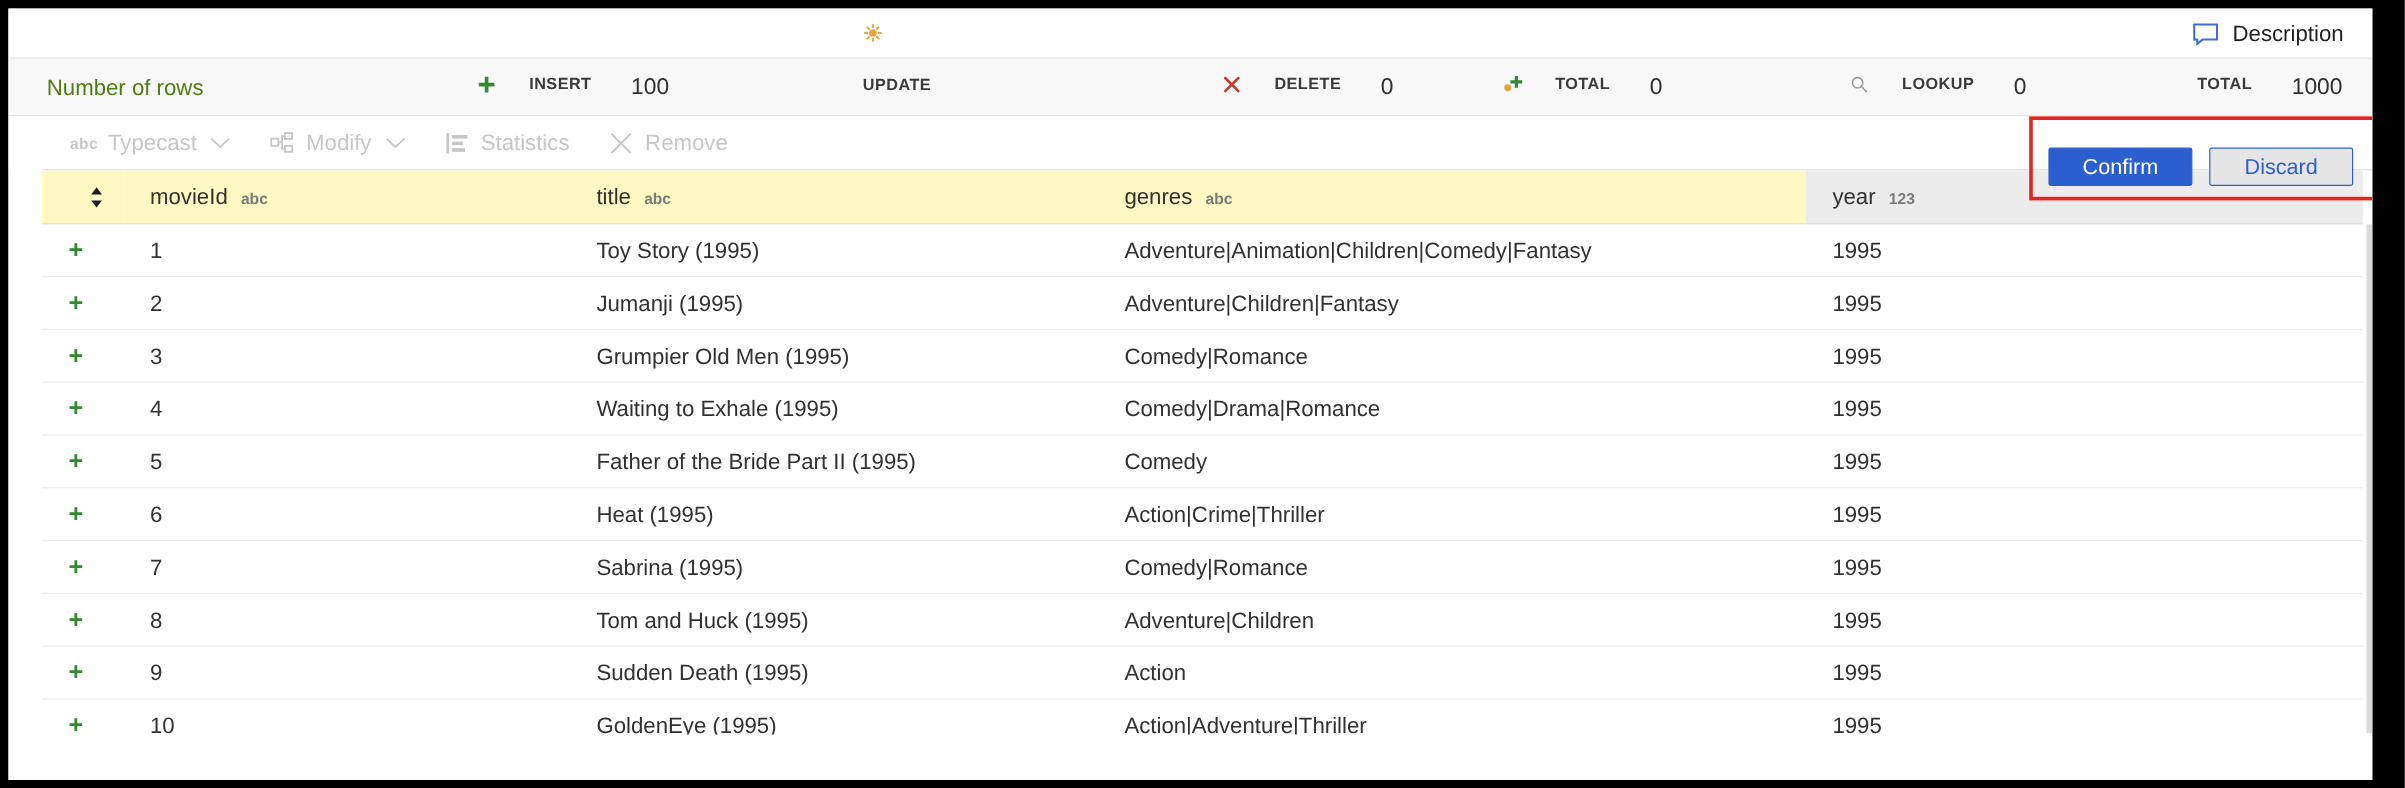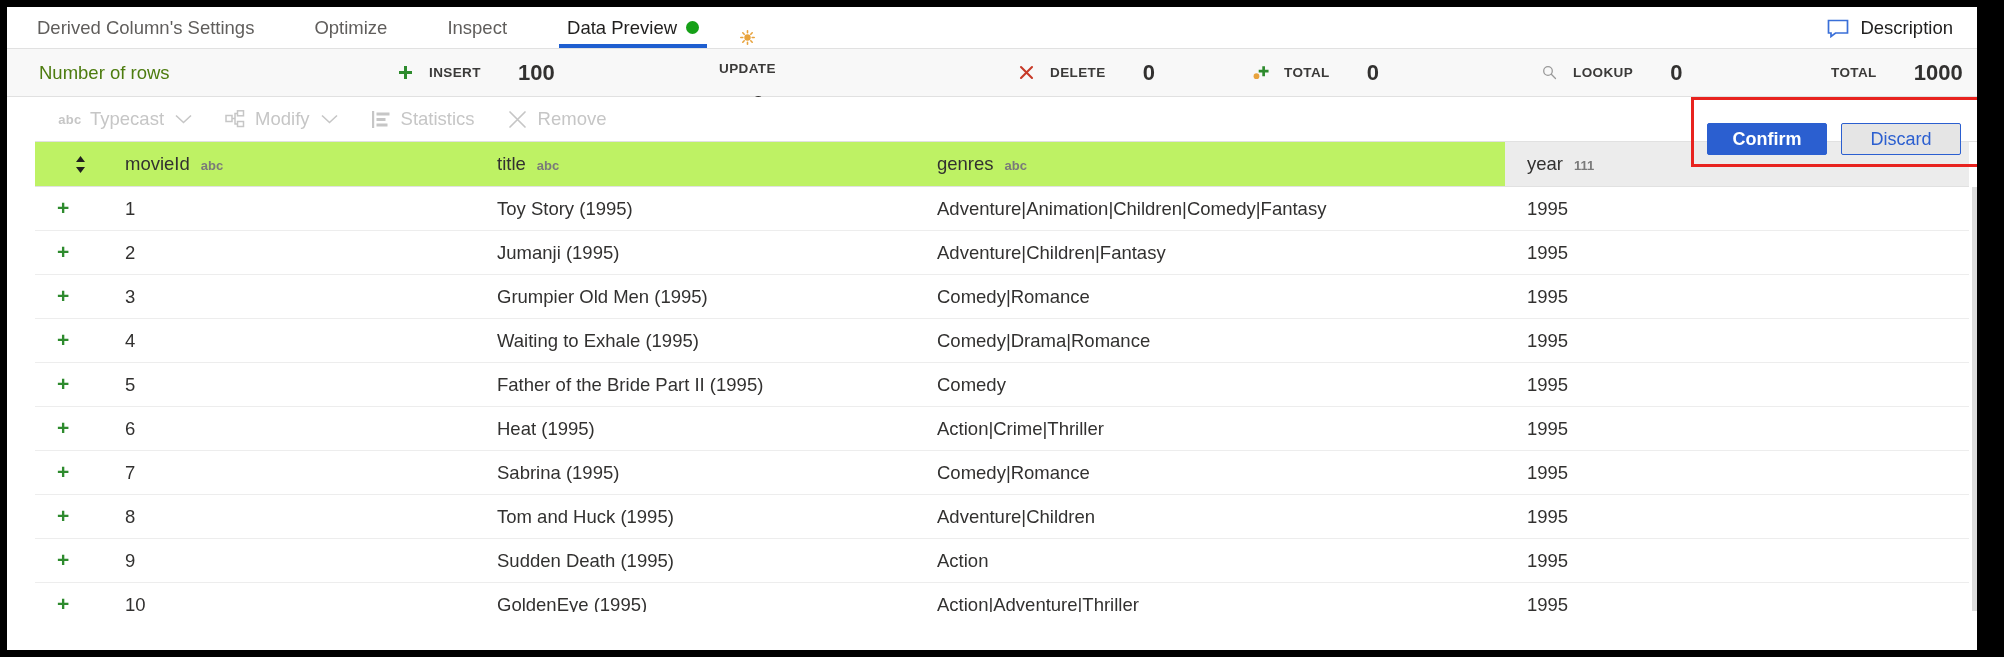--- a/index.html
+++ b/index.html
@@ -106,40 +106,39 @@
     left: 32px;
     top: 50%;
     transform: translateY(-50%);
     white-space: nowrap;
   }
   .stat {
     position: absolute;
     top: 50%;
     transform: translateY(-50%);
     display: flex;
-    align-items: center;
-    gap: 15px;
+    align-items: flex-start;
+    gap: 27px;
     white-space: nowrap;
   }
   .stat-ico {
     width: 17px; height: 17px;
     display: flex; align-items: center; justify-content: center;
     flex: none;
   }
   .stat-label {
     font-size: 13.5px;
     font-weight: bold;
     letter-spacing: 0.4px;
     color: #3b3a39;
   }
   .stat-value {
-    font-size: 22px;
+    font-size: 19px;
     color: #323130;
-    margin-left: 22px;
-    font-weight: bold;
+    margin-left: 6px;
   }
 
   
   .toolbar {
     position: relative;
     height: 44px;
     background: #ffffff;
     display: flex;
     align-items: center;
     padding-left: 36px;
@@ -178,21 +177,21 @@
   .actions {
     position: absolute;
     left: 1700px;
     top: 116px;
     display: flex;
     gap: 14px;
     z-index: 31;
   }
   .btn {
     font-size: 18px;
-    font-weight: bold;
+    font-weight: normal;
     padding: 0 10px;
     height: 32px;
     min-width: 120px;
     display: flex;
     align-items: center;
     justify-content: center;
     box-sizing: border-box;
     cursor: pointer;
     border-radius: 2px;
     font-family: "Liberation Sans", sans-serif;
@@ -223,21 +222,21 @@
     table-layout: fixed;
   }
   table.grid col.c-plus   { width: 68px; }
   table.grid col.c-id     { width: 372px; }
   table.grid col.c-title  { width: 440px; }
   table.grid col.c-genres { width: 590px; }
   table.grid col.c-year   { width: 464px; }
 
   table.grid thead th {
     height: 44px;
-    background: #bef264;
+    background: #fef9c3;
     border-bottom: 1px solid #e1e1e1;
     text-align: left;
     font-weight: normal;
     padding: 0;
     vertical-align: middle;
   }
   table.grid thead th.hl { background: #ececec; }
   .th-inner {
     display: flex;
     align-items: baseline;
@@ -300,35 +299,20 @@
     border-radius: 0;
   }
 </style>
 </head>
 <body>
 
 <div id="app">
 <div id="app-inner">
 
   <div class="tabbar">
-    <div id="tabs-host" style="display:flex;align-items:stretch;">
-          <div class="tab">
-            <span>Derived Column's Settings</span>
-          </div>
-          <div class="tab">
-            <span>Optimize</span>
-          </div>
-          <div class="tab">
-            <span>Inspect</span>
-          </div>
-          <div class="tab active">
-            <span>Data Preview</span>
-            <span class="tab-dot"></span>
-          </div>
-        </div>
 
     <div class="desc-btn">
       <span class="desc-icon">
         <svg width="22" height="19" viewBox="0 0 22 19">
           <path d="M1.5 1.5h19v12.5h-12l-4.5 3.5v-3.5h-2.5z" fill="none" stroke="#3a6fd8" stroke-width="1.7"></path>
         </svg>
       </span>
       <span>Description</span>
     </div>
   </div>
@@ -483,21 +467,21 @@
               </th>
               <th>
                 <div class="th-inner">
                   <span class="th-name">genres</span>
                   <span class="th-type">abc</span>
                 </div>
               </th>
               <th class="hl">
                 <div class="th-inner">
                   <span class="th-name">year</span>
-                  <span class="th-type">111</span>
+                  <span class="th-type">123</span>
                 </div>
               </th>
             </tr>
       </thead>
       <tbody id="body-host">
             <tr>
               <td class="plus-cell"><span class="row-plus">+</span></td>
               <td>1</td>
               <td>Toy Story (1995)</td>
               <td>Adventure|Animation|Children|Comedy|Fantasy</td>

